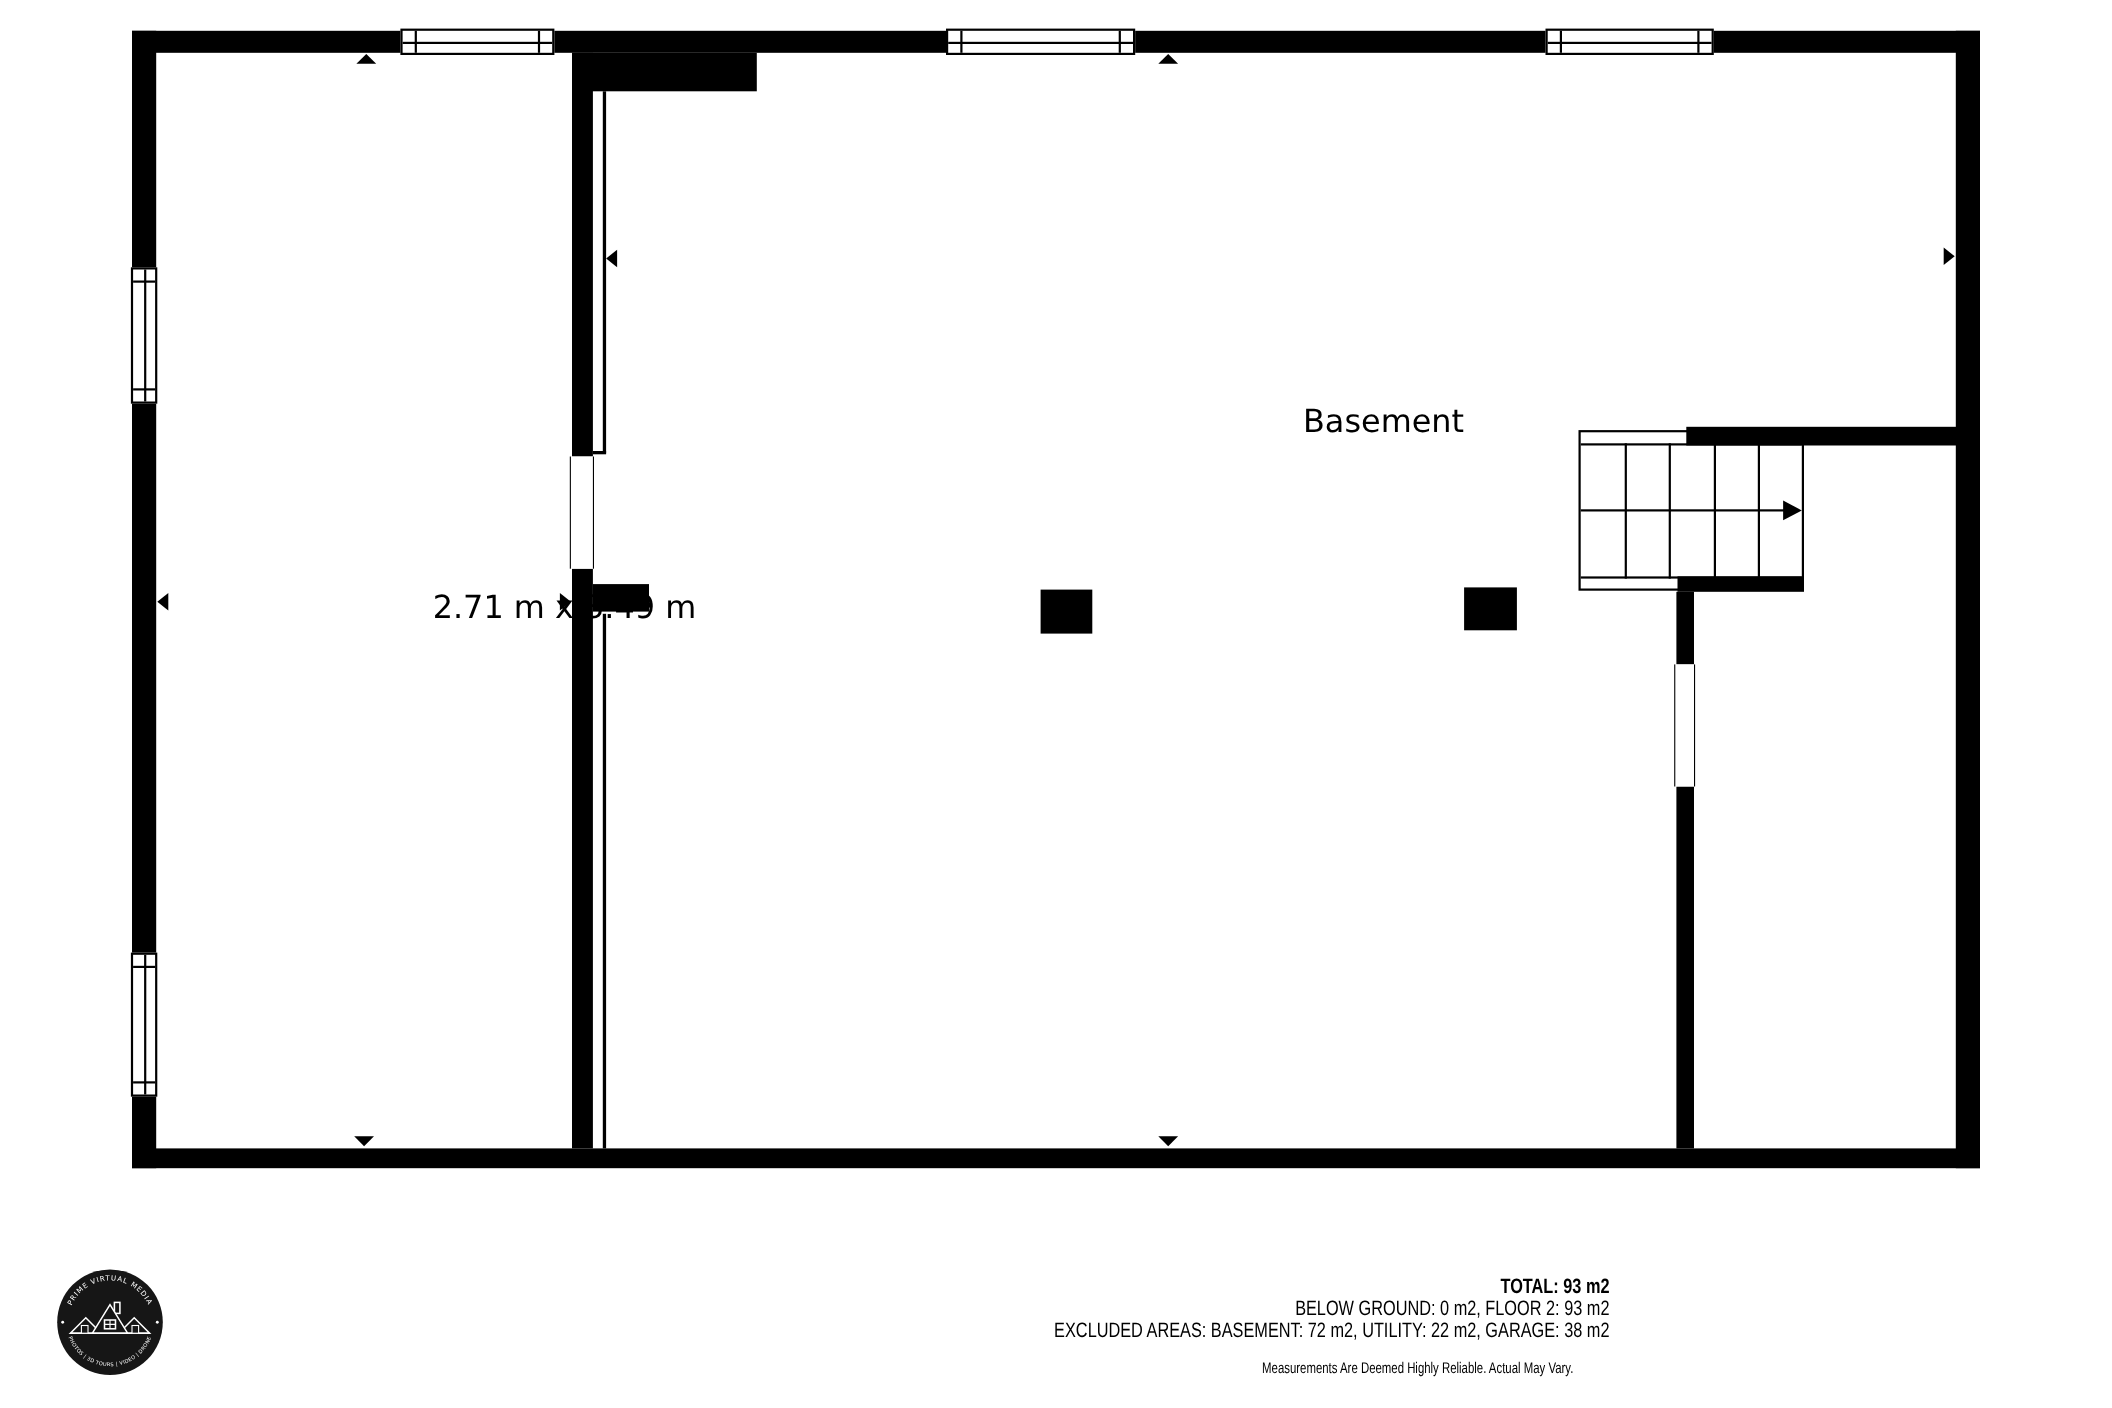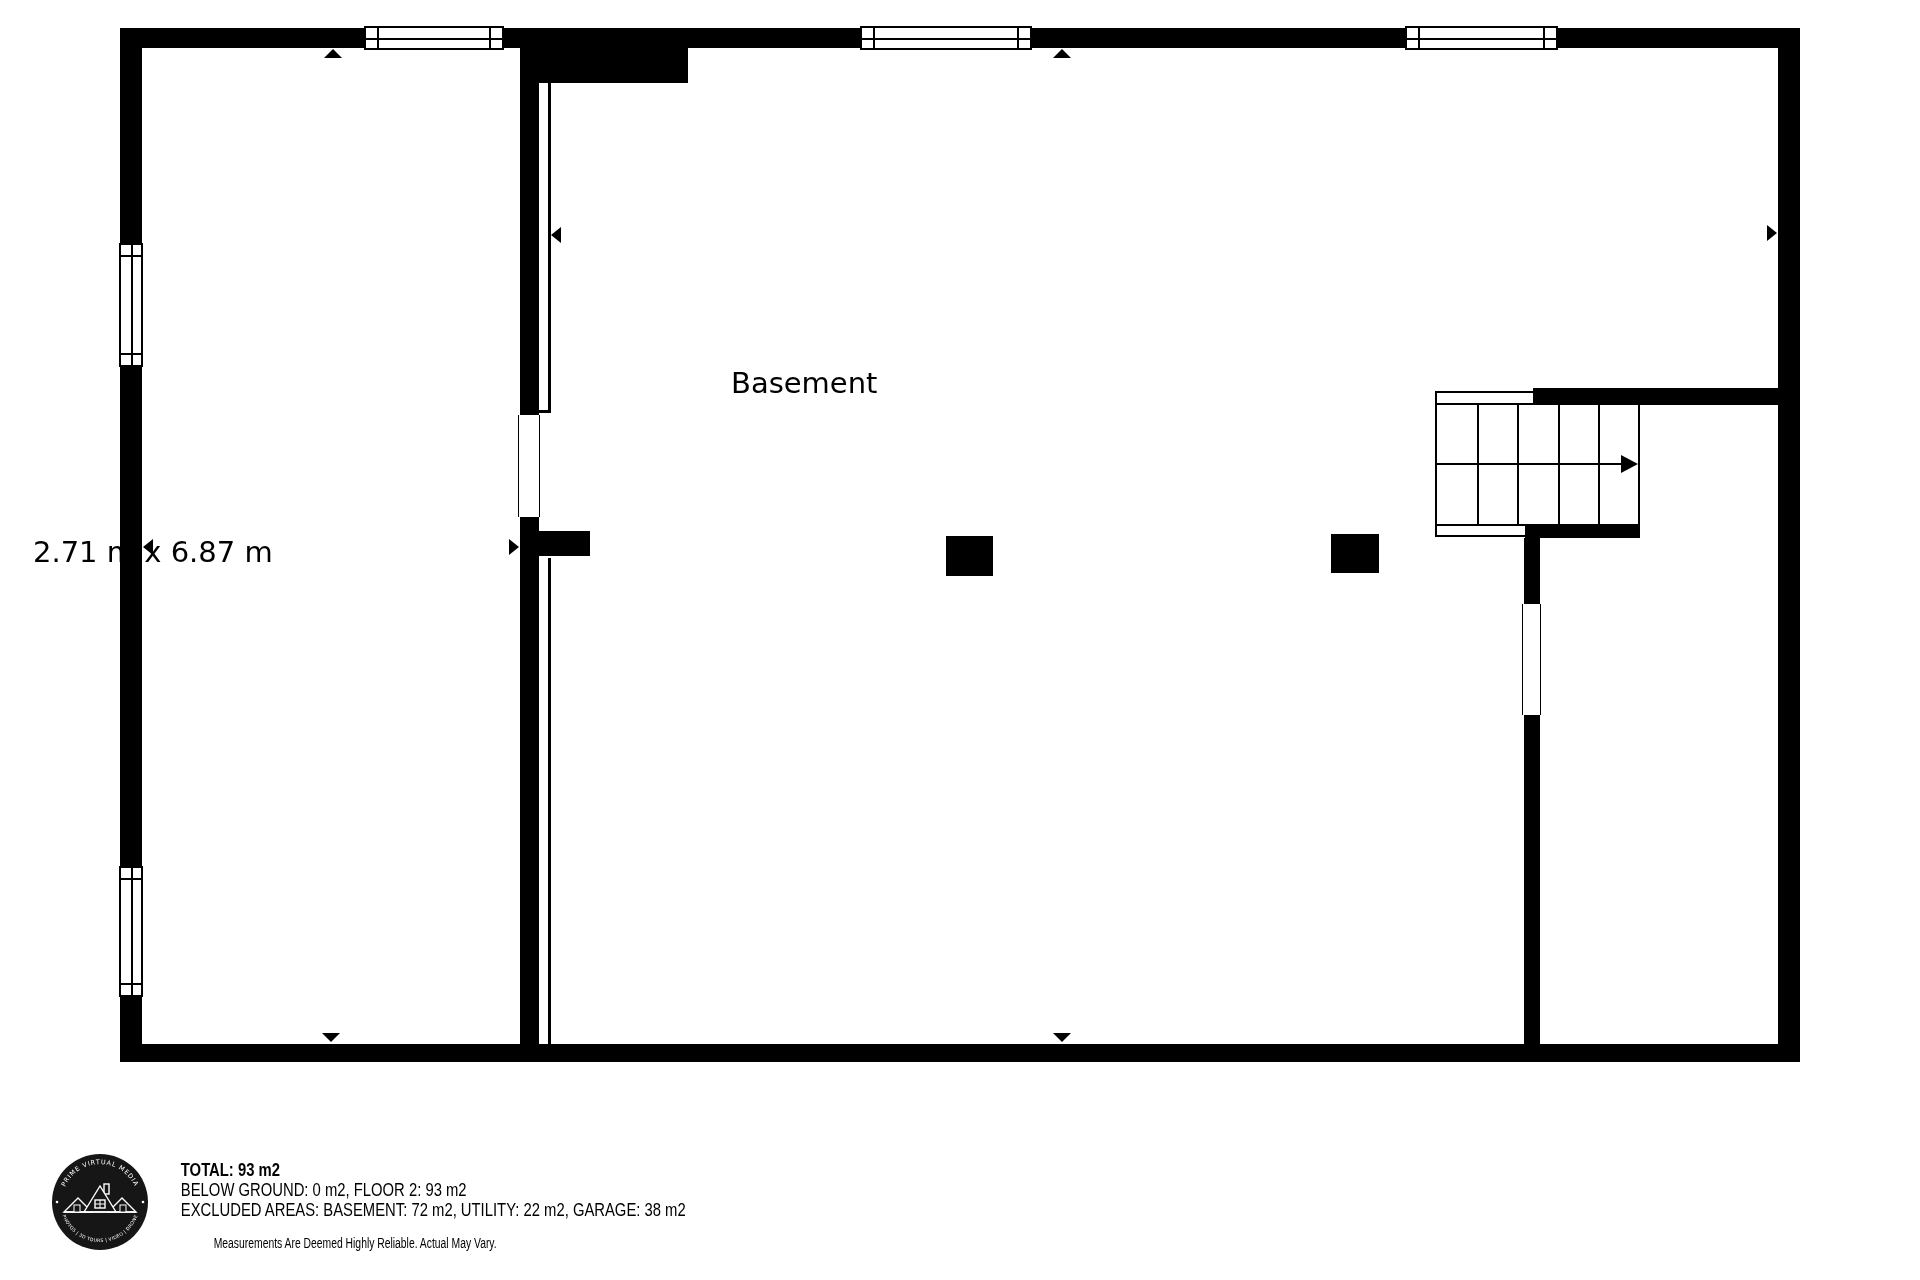--- a/index.html
+++ b/index.html
@@ -6,29 +6,29 @@
   .page{position:relative;width:1920px;height:1280px;background:#ffffff;overflow:hidden;
         font-family:"DejaVu Sans",sans-serif;color:#000;}
   .wall{position:absolute;background:#000;}
   .thin{position:absolute;background:#000;}
   .window{position:absolute;background:#fff;border:2px solid #000;box-sizing:border-box;}
   .winline{position:absolute;background:#000;}
   .door{position:absolute;background:#fff;box-sizing:border-box;}
   .door.v{border-left:1.5px solid #000;border-right:1.5px solid #000;}
   .stairs{position:absolute;background:#fff;border:2px solid #000;box-sizing:border-box;}
   .sline{position:absolute;background:#000;}
-  .room-label{position:absolute;text-align:left;font-size:29px;line-height:34px;
+  .room-label{position:absolute;text-align:right;font-size:29px;line-height:34px;
               font-family:"DejaVu Sans",sans-serif;}
   .arrow{position:absolute;width:0;height:0;}
   .tri-up{border-left:9px solid transparent;border-right:9px solid transparent;border-bottom:9px solid #000;}
   .tri-down{border-left:9px solid transparent;border-right:9px solid transparent;border-top:9px solid #000;}
   .tri-left{border-top:8px solid transparent;border-bottom:8px solid transparent;border-right:10px solid #000;}
   .tri-right{border-top:8px solid transparent;border-bottom:8px solid transparent;border-left:10px solid #000;}
   .tri-stairs{border-top:9px solid transparent;border-bottom:9px solid transparent;border-left:17px solid #000;}
-  .footer{position:absolute;left:0;top:1160px;width:1644px;text-align:left;
+  .footer{position:absolute;left:0;top:1160px;width:1644px;text-align:right;
           font-family:"Liberation Sans",sans-serif;}
   .f-main{font-size:19px;line-height:20px;transform:scaleX(0.78);transform-origin:center;white-space:nowrap;}
   .f-bold{font-weight:bold;}
   .f-small{font-size:14px;line-height:15px;margin-top:16px;transform:scaleX(0.74);transform-origin:center;white-space:nowrap;}
   .logo{position:absolute;left:48px;top:1150px;}
 </style>
 </head>
 <body>
 
 <div class="page">
@@ -101,21 +101,21 @@
   <span class="arrow tri-right" style="left:509px;top:539px;"></span>
   <span class="arrow tri-up" style="left:1053px;top:49px;"></span>
   <span class="arrow tri-down" style="left:1053px;top:1033px;"></span>
   <span class="arrow tri-left" style="left:551px;top:227px;"></span>
   <span class="arrow tri-right" style="left:1767px;top:225px;"></span>
 
   <div class="room-label" style="left:731px;top:366px;width:600px;">
     <div>Basement</div>
   </div>
   <div class="room-label" style="left:33px;top:535px;width:600px;">
-    <div>2.71 m x 6.87 m</div>
+    <div>2.71 m x 3.49 m</div>
   </div>
 
   <div class="footer">
     <div class="f-main f-bold">TOTAL: 93 m2</div>
     <div class="f-main">BELOW GROUND: 0 m2, FLOOR 2: 93 m2</div>
     <div class="f-main">EXCLUDED AREAS: BASEMENT: 72 m2, UTILITY: 22 m2, GARAGE: 38 m2</div>
     <div class="f-small">Measurements Are Deemed Highly Reliable. Actual May Vary.</div>
   </div>
 
   <div class="logo">

